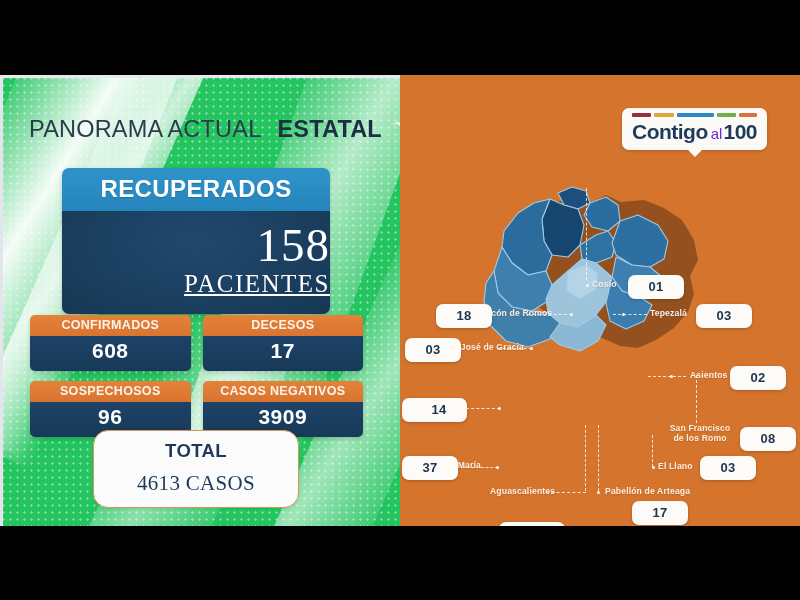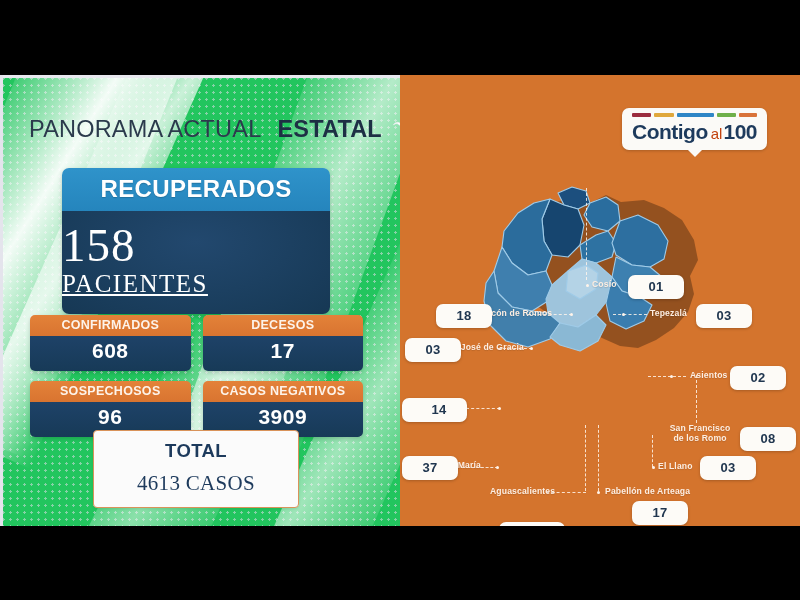--- a/index.html
+++ b/index.html
@@ -118,21 +118,21 @@
     font-size: 24px;
     font-weight: 700;
     letter-spacing: .4px;
     padding: 7px 0 8px;
     text-shadow: 0 1px 1px rgba(0,0,0,.18);
   }
   #recuperados-body {
     background: #1a3e62;
     background: radial-gradient(ellipse at 50% 30%, #22486e 0%, #163854 100%);
     padding: 11px 0 16px;
-    text-align: left;
+    text-align: right;
   }
   #recuperados-value {
     font-family: "Liberation Serif", serif;
     color: #ffffff;
     font-size: 47px;
     line-height: 1;
     font-weight: 400;
     letter-spacing: 1px;
   }
   #recuperados-unit {
@@ -181,21 +181,21 @@
   }
 
   
   #total-box {
     position: absolute;
     left: 93px;
     top: 355px;
     width: 204px;
     background: #fbfbfb;
     border: 1.6px solid #d9935a;
-    border-radius: 4px;
+    border-radius: 15px;
     text-align: center;
     padding: 9px 0 11px;
     box-shadow: 0 1px 3px rgba(0,0,0,.08);
   }
   #total-label {
     color: #1d3a5c;
     font-size: 18.5px;
     font-weight: 700;
     letter-spacing: .4px;
   }
@@ -236,21 +236,21 @@
     margin: 0 2px 3px;
   }
   #logo-bars i { display: block; height: 100%; border-radius: 1px; }
   #logo-text {
     display: flex;
     align-items: baseline;
     justify-content: center;
     white-space: nowrap;
   }
   .logo-contigo { font-size: 21px; font-weight: 700; color: #1d3a5c; letter-spacing: -.5px; }
-  .logo-al      { font-size: 15px; font-weight: 400; color: #c2410c; margin: 0 1px 0 3px; }
+  .logo-al      { font-size: 15px; font-weight: 400; color: #6d28d9; margin: 0 1px 0 3px; }
   .logo-100     { font-size: 21px; font-weight: 700; color: #1d3a5c; letter-spacing: -.5px; }
   #logo-tail {
     width: 0; height: 0;
     margin: -1px auto 0;
     border-left: 8px solid transparent;
     border-right: 8px solid transparent;
     border-top: 8px solid #fbfaf7;
   }
 
   

